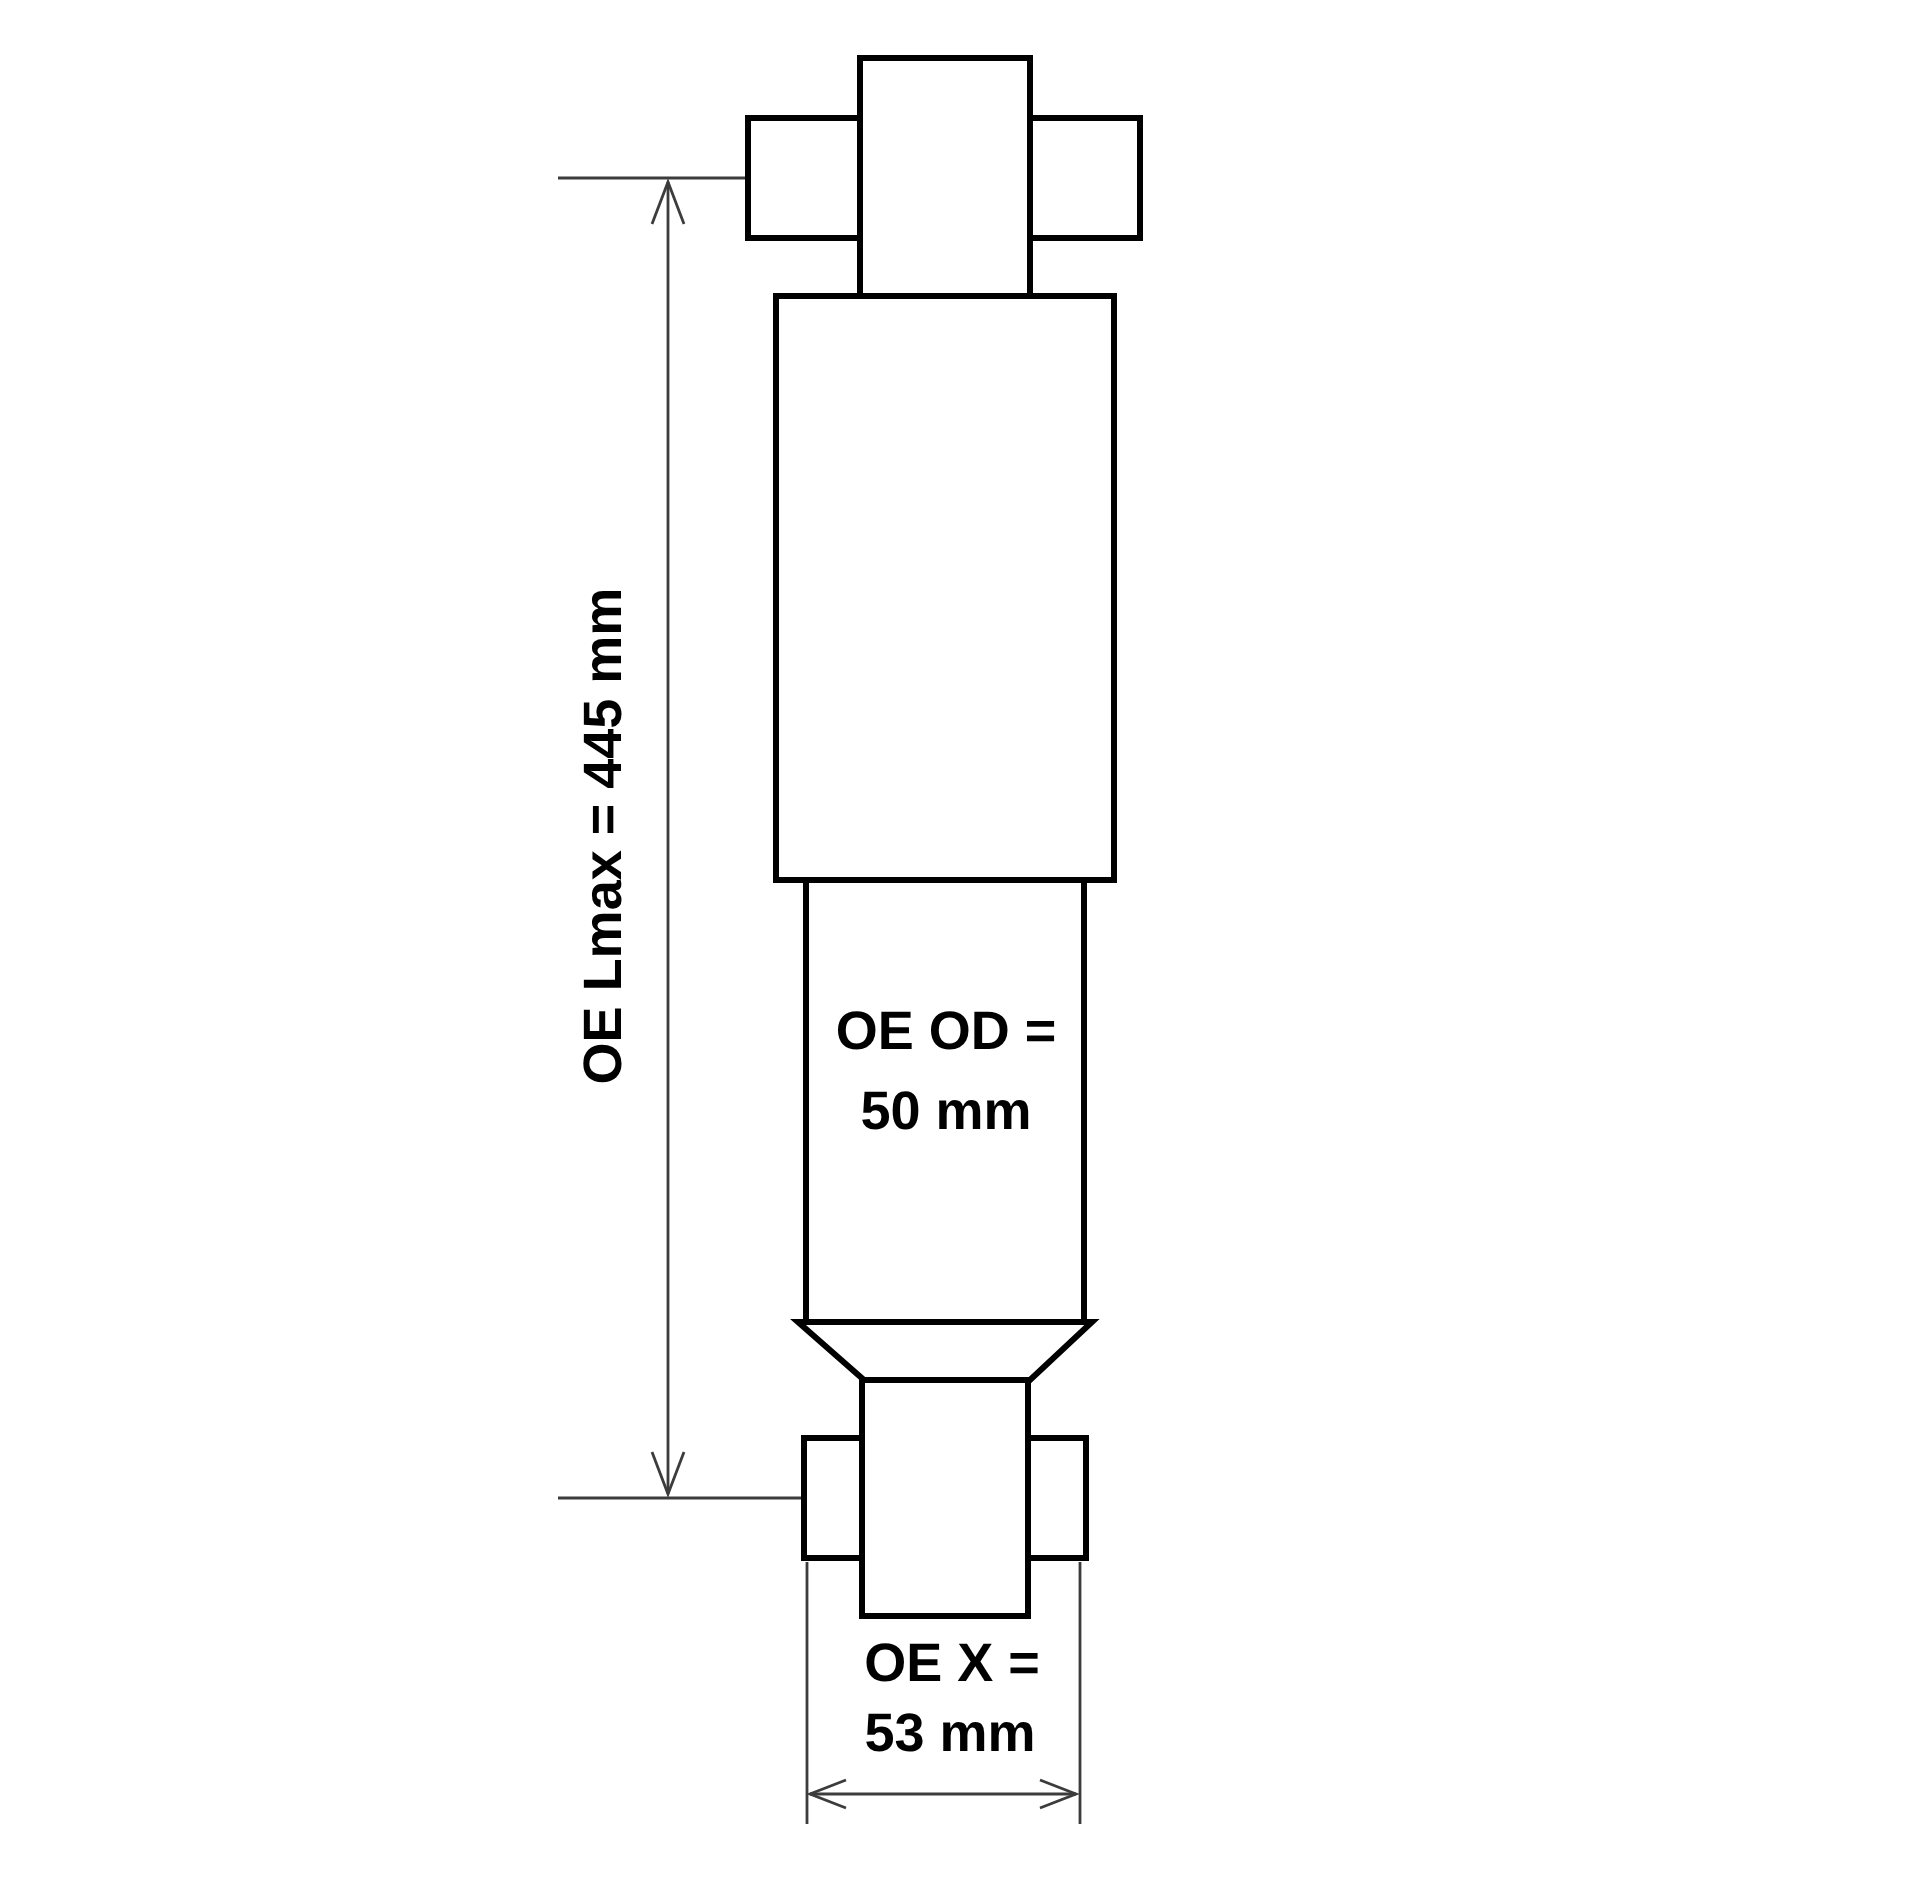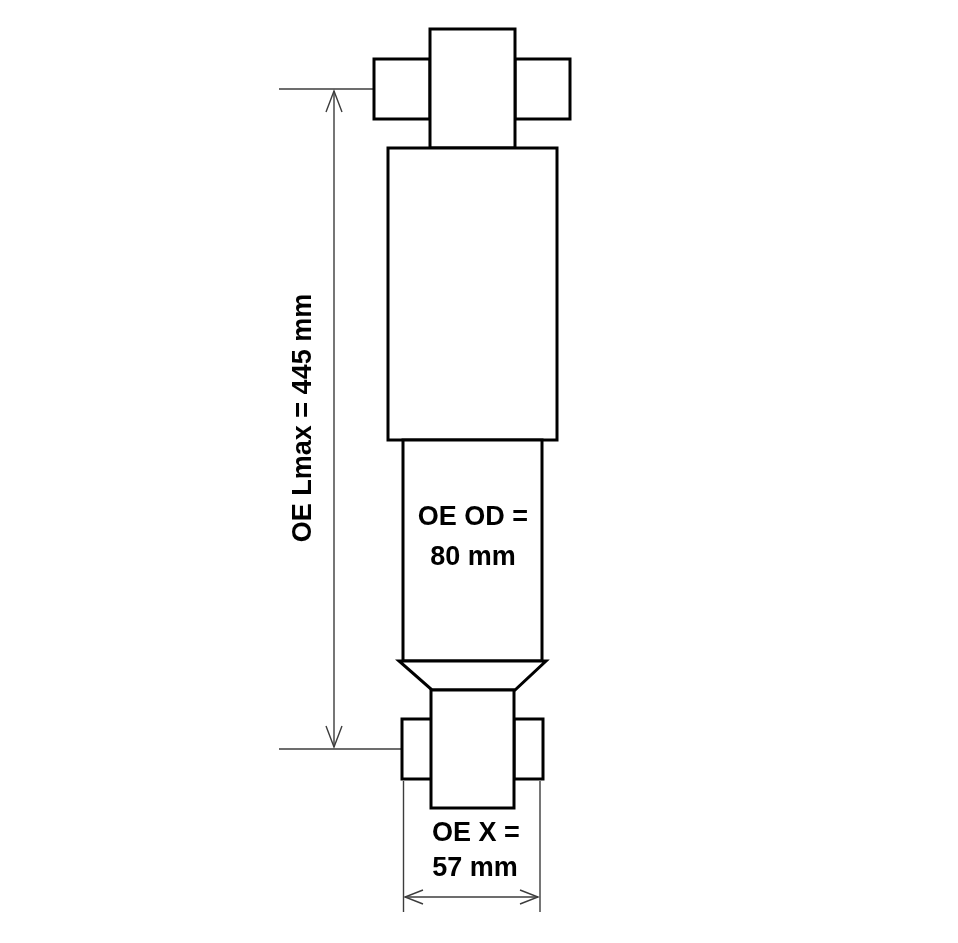--- a/index.html
+++ b/index.html
@@ -93,18 +93,18 @@
       <rect class="shape" x="402" y="719" width="30" height="60"></rect>
       <rect class="shape" x="514" y="719" width="29" height="60"></rect>
 
       <rect class="shape" x="431" y="690" width="83" height="118"></rect>
     </g>
   </svg>
 
   <div class="label vertical" style="left:302px; top:418px;">OE Lmax = 445 mm</div>
 
   <div class="label" style="left:473px; top:516px;">OE OD =</div>
-  <div class="label" style="left:473px; top:556px;">80 mm</div>
+  <div class="label" style="left:473px; top:556px;">50 mm</div>
 
   <div class="label" style="left:476px; top:832px;">OE X =</div>
-  <div class="label" style="left:475px; top:867px;">57 mm</div>
+  <div class="label" style="left:475px; top:867px;">53 mm</div>
 
 </div>
 
 </body></html>

